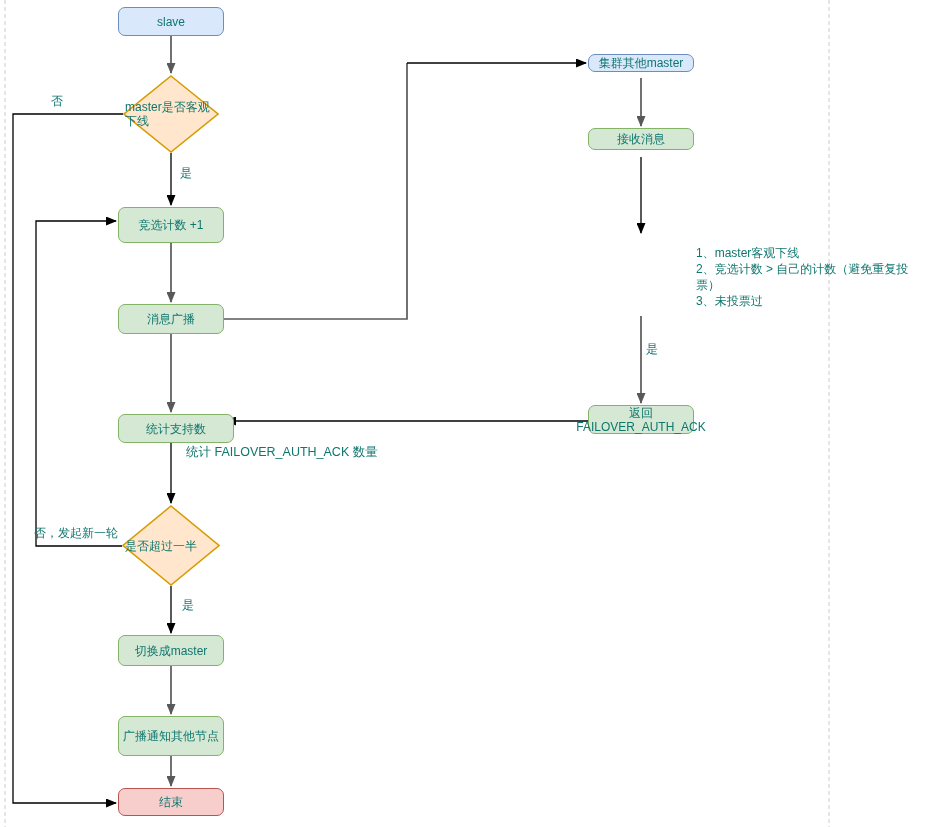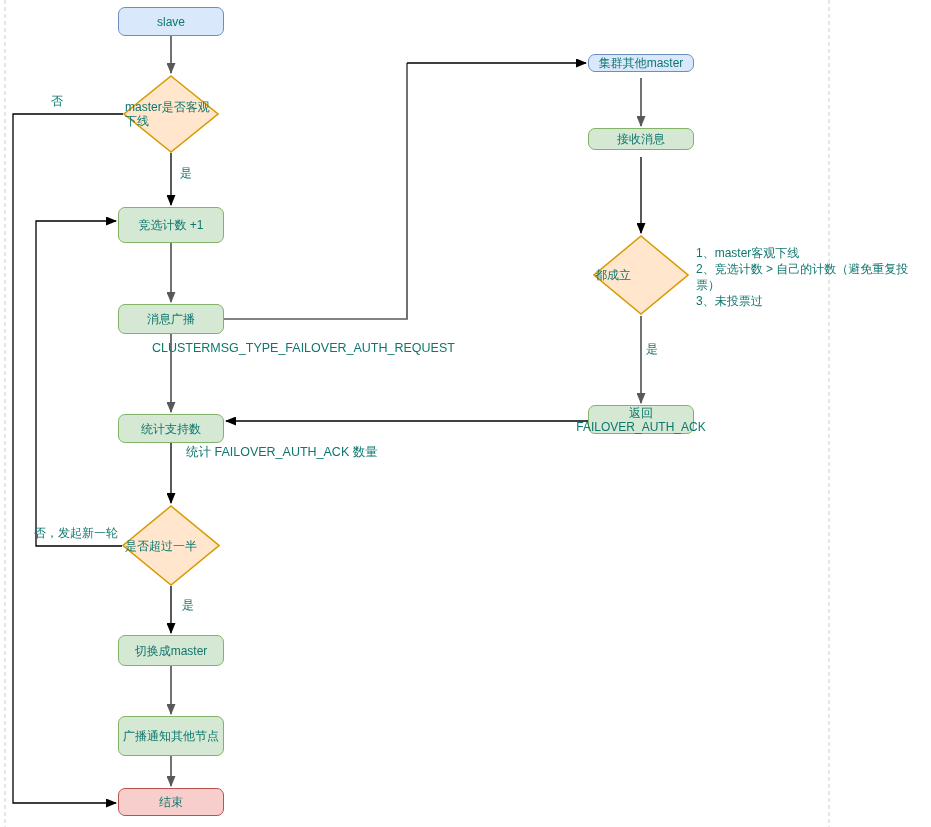--- a/index.html
+++ b/index.html
@@ -74,21 +74,21 @@
   </div>
 
   <div class="node rect green" style="left:118px;top:207px;width:106px;height:36px">
     <span>竞选计数 +1</span>
   </div>
 
   <div class="node rect green" style="left:118px;top:304px;width:106px;height:30px">
     <span>消息广播</span>
   </div>
 
-  <div class="node rect green" style="left:118px;top:414px;width:106px;height:29px">
+  <div class="node rect green" style="left:118px;top:414px;width:116px;height:29px">
     <span>统计支持数</span>
   </div>
 
   <div class="node diamond" style="left:122px;top:505px;width:98px;height:81px">
     <svg width="98" height="81">
       <polygon points="49,1 97,40.5 49,80 1,40.5" fill="#ffe6cc" stroke="#d79b00" stroke-width="1.5"></polygon>
     </svg>
     <span class="dlabel">是否超过一半</span>
   </div>
 
@@ -105,37 +105,30 @@
   </div>
 
   <div class="node rect blue" style="left:588px;top:54px;width:106px;height:18px">
     <span>集群其他master</span>
   </div>
 
   <div class="node rect green" style="left:588px;top:128px;width:106px;height:22px">
     <span>接收消息</span>
   </div>
 
-  <div class="node diamond" style="left:593px;top:235px;width:96px;height:80px">
-    <svg width="96" height="80">
-      <polygon points="48,1 95,40 48,79 1,40" fill="#ffe6cc" stroke="#d79b00" stroke-width="1.5"></polygon>
-    </svg>
-    <span class="dlabel">都成立</span>
-  </div>
 
   <div class="node rect green" style="left:588px;top:405px;width:106px;height:29px">
     <span>返回
 FAILOVER_AUTH_ACK</span>
   </div>
 
   <div class="elabel" style="left:45px;top:93px;width:24px;text-align:center">否</div>
 
   <div class="elabel" style="left:180px;top:165px">是</div>
 
-  <div class="elabel mono-ish" style="left:152px;top:340px">CLUSTERMSG_TYPE_FAILOVER_AUTH_REQUEST</div>
 
   <div class="elabel mono-ish" style="left:186px;top:444px">统计 FAILOVER_AUTH_ACK 数量</div>
 
   <div class="elabel" style="left:34px;top:525px">否，发起新一轮</div>
 
   <div class="elabel" style="left:182px;top:597px">是</div>
 
   <div class="elabel" style="left:646px;top:341px">是</div>
 
   <div class="elabel" style="left:696px;top:245px">1、master客观下线

